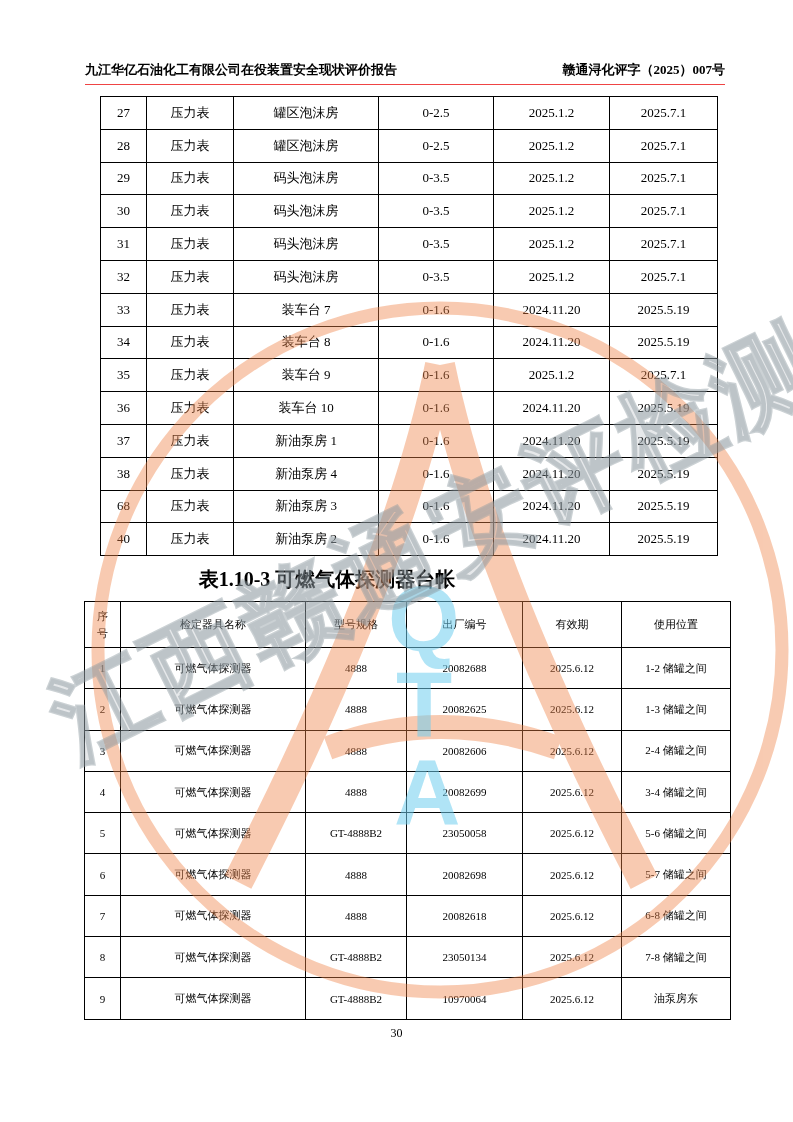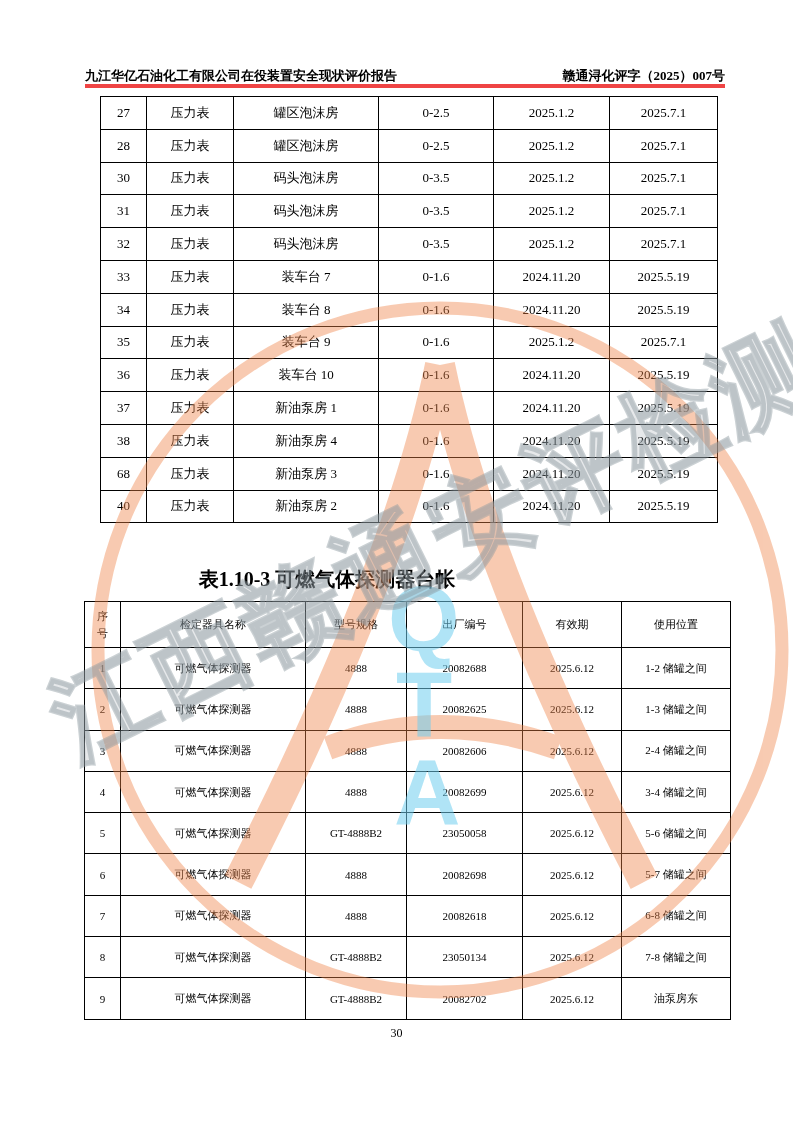--- a/index.html
+++ b/index.html
@@ -5,22 +5,22 @@
   html,body { margin:0; padding:0; }
   body {
     width:793px; height:1122px; position:relative; background:#ffffff;
     font-family:"Liberation Serif", serif; color:#000;
   }
   .page { position:absolute; inset:0; overflow:hidden; background:#fff; }
 
   
   .doc-header {
     position:absolute; left:85px; top:62px; width:640px; height:22px;
-    border-bottom:4px solid #ef4444;
-    display:flex; justify-content:space-between; align-items:flex-end;
+    border-bottom:1px solid #ef4444;
+    display:flex; justify-content:space-between; align-items:flex-start;
     font-size:13px; font-weight:bold; line-height:1.2;
   }
 
   
   table { border-collapse:collapse; table-layout:fixed; background:transparent; }
   td, th {
     border:1px solid #000; text-align:center; vertical-align:middle;
     font-weight:normal; padding:0 2px; overflow:hidden;
   }
 
@@ -105,20 +105,28 @@
         </tr>
         <tr>
           <td>28</td>
           <td>压力表</td>
           <td>罐区泡沫房</td>
           <td>0-2.5</td>
           <td>2025.1.2</td>
           <td>2025.7.1</td>
         </tr>
         <tr>
+          <td>29</td>
+          <td>压力表</td>
+          <td>码头泡沫房</td>
+          <td>0-3.5</td>
+          <td>2025.1.2</td>
+          <td>2025.7.1</td>
+        </tr>
+        <tr>
           <td>30</td>
           <td>压力表</td>
           <td>码头泡沫房</td>
           <td>0-3.5</td>
           <td>2025.1.2</td>
           <td>2025.7.1</td>
         </tr>
         <tr>
           <td>31</td>
           <td>压力表</td>
@@ -285,21 +293,21 @@
           <td>可燃气体探测器</td>
           <td>GT-4888B2</td>
           <td>23050134</td>
           <td>2025.6.12</td>
           <td>7-8 储罐之间</td>
         </tr>
         <tr>
           <td>9</td>
           <td>可燃气体探测器</td>
           <td>GT-4888B2</td>
-          <td>20082702</td>
+          <td>10970064</td>
           <td>2025.6.12</td>
           <td>油泵房东</td>
         </tr>
       </tbody>
   </table>
 
   <div class="page-number">30</div>
 
   <div class="watermark-layer">
     <svg class="wm-svg" width="793" height="1122" viewBox="0 0 793 1122">

